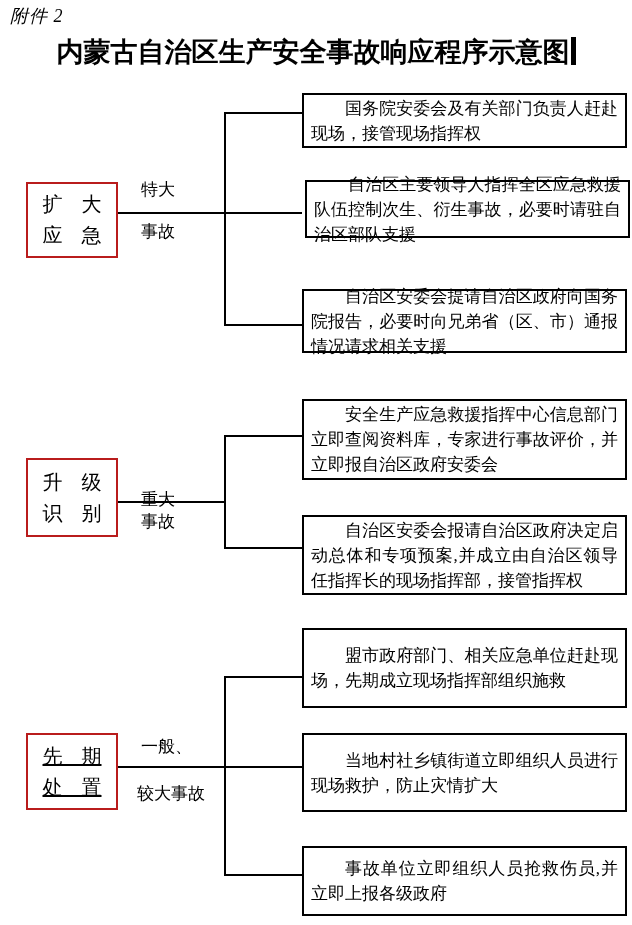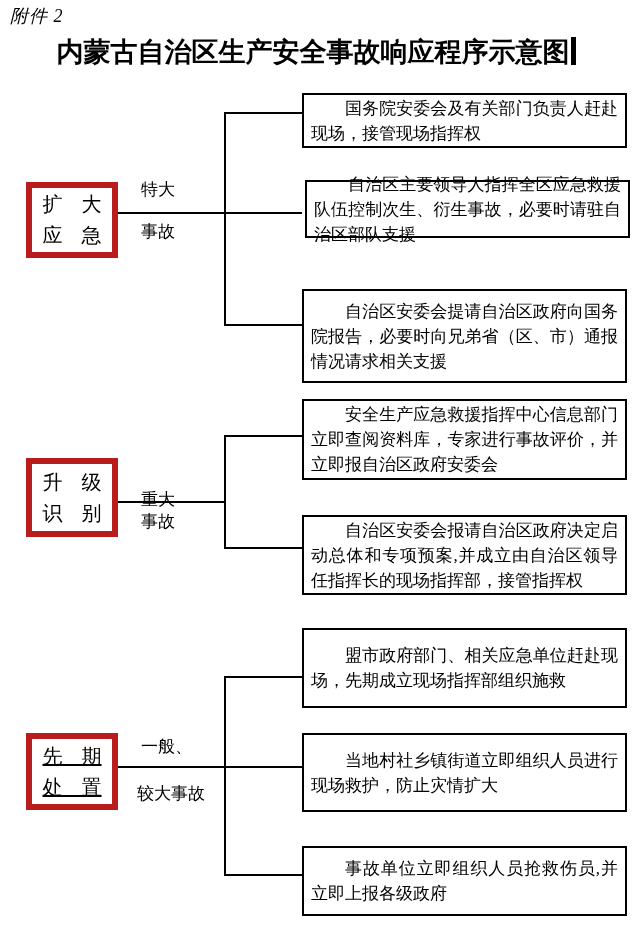--- a/index.html
+++ b/index.html
@@ -10,21 +10,21 @@
   }
   .attachment {
     position:absolute; left:10px; top:5px;
     font-size:18px; line-height:22px; letter-spacing:1px;font-style:italic;
   }
   .title-wrap { position:absolute; left:0; top:36px; width:632px; text-align:center; white-space:nowrap; }
   .title { font-size:27px; font-weight:bold; line-height:32px;text-align:right; }
   .cursor { display:inline-block; width:5px; height:28px; background:#000; margin-left:1px; vertical-align:-4px; }
 
   .stage-box {
-    position:absolute; box-sizing:border-box; border:6px solid #b91c1c; background:#fff;
+    position:absolute; box-sizing:border-box; border:2px solid #b91c1c; background:#fff;
     display:flex; flex-direction:column; justify-content:center; align-items:center;
     font-size:20px; line-height:31px;
   }
   .stage-line { word-spacing:14px; white-space:pre; }
 
   .severity { position:absolute; font-size:17px; line-height:20px; white-space:nowrap; }
 
   .action-box {
     position:absolute; box-sizing:border-box; border:2px solid #000; background:#fff;
     display:flex; align-items:center;
@@ -59,21 +59,21 @@
 
   <div class="severity" style="left:141px; top:180px;">特大</div>
   <div class="severity" style="left:141px; top:222px;">事故</div>
 
   <div class="action-box" style="left:302px; top:93px; width:325px; height:55px;">
     <div class="action-text">国务院安委会及有关部门负责人赶赴现场，接管现场指挥权</div>
   </div>
   <div class="action-box" style="left:305px; top:180px; width:325px; height:58px;align-items:center;">
     <div class="action-text">自治区主要领导人指挥全区应急救援队伍控制次生、衍生事故，必要时请驻自治区部队支援</div>
   </div>
-  <div class="action-box" style="left:302px; top:289px; width:325px; height:94px;">
+  <div class="action-box" style="left:302px; top:289px; width:325px; height:64px;">
     <div class="action-text">自治区安委会提请自治区政府向国务院报告，必要时向兄弟省（区、市）通报情况请求相关支援</div>
   </div>
 
   <div class="hline" style="left:118px; top:501px; width:108px;"></div>
   <div class="vline" style="left:224px; top:435px; height:114px;"></div>
   <div class="hline" style="left:226px; top:435px; width:76px;"></div>
   <div class="hline" style="left:226px; top:547px; width:76px;"></div>
 
   <div class="stage-box" style="left:26px; top:458px; width:92px; height:79px;">
     <div class="stage-line">升 级</div>

